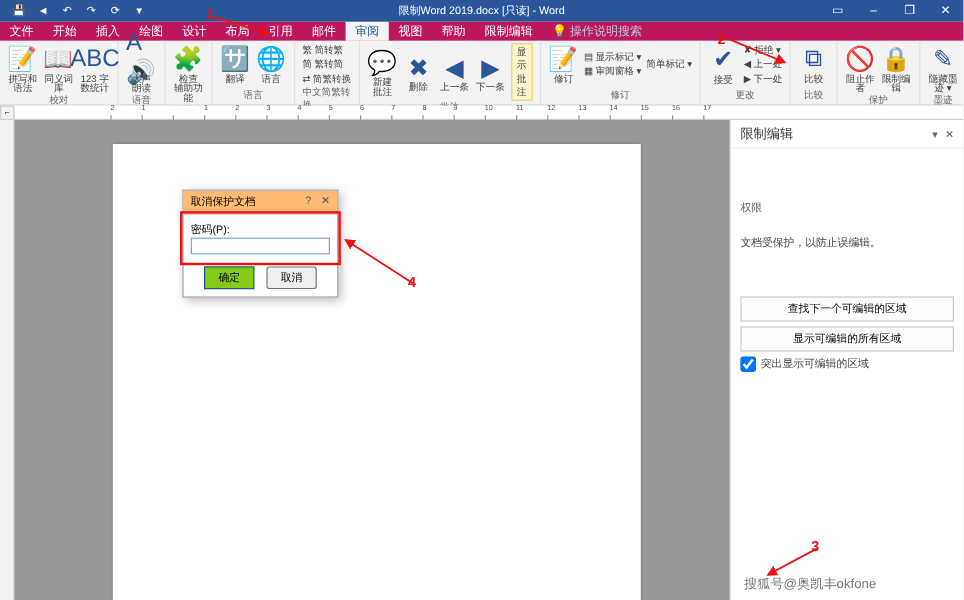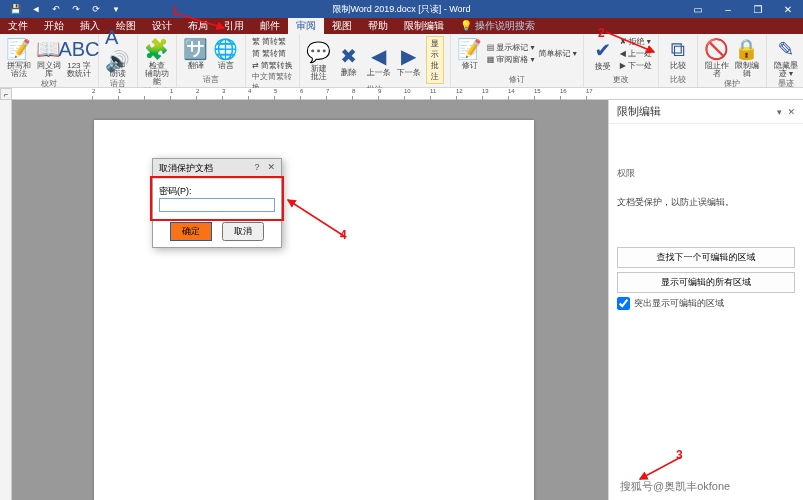--- a/index.html
+++ b/index.html
@@ -5,21 +5,21 @@
 * { margin: 0; padding: 0; box-sizing: border-box; font-family: "Microsoft YaHei", sans-serif; }
 body { width: 803px; height: 500px; background: #e6e6e6; overflow: hidden; position: relative; }
 
 .titlebar { height: 18px; background: #2b579a; display: flex; align-items: center; color: #fff; font-size: 9px; position: relative; }
 .titlebar .qat { display: flex; gap: 8px; padding-left: 10px; }
 .titlebar .qat span { width: 12px; height: 12px; display: flex; align-items: center; justify-content: center; }
 .titlebar .title-text { position: absolute; left: 50%; transform: translateX(-50%); }
 .titlebar .win-btns { position: absolute; right: 0; display: flex; }
 .titlebar .win-btns span { width: 30px; height: 18px; display: flex; align-items: center; justify-content: center; font-size: 10px; }
 
-.menubar { height: 16px; background: #7f1d1d; display: flex; align-items: center; font-size: 10px; color: #fff; }
+.menubar { height: 16px; background: #be185d; display: flex; align-items: center; font-size: 10px; color: #fff; }
 .menubar .tab { padding: 0 8px; height: 16px; display: flex; align-items: center; }
 .menubar .tab.active { background: #f3f3f3; color: #2b579a; }
 
 .ribbon { height: 54px; background: #f3f3f3; border-bottom: 1px solid #d5d5d5; display: flex; font-size: 9px; color: #444; }
 .ribbon .group { border-right: 1px solid #e1e1e1; padding: 2px 6px; display: flex; flex-direction: column; justify-content: space-between; align-items: center; }
 .ribbon .group .icons { display: flex; gap: 4px; align-items: center; }
 .ribbon .group .ico { width: 18px; height: 18px; display: flex; align-items: center; justify-content: center; font-size: 14px; color: #2b579a; }
 .ribbon .group .ico.big { width: 26px; height: 26px; font-size: 20px; flex-direction: column; }
 .ribbon .group .glabel { font-size: 8px; color: #666; }
 .ribbon .stack { display: flex; flex-direction: column; gap: 1px; font-size: 8px; }
@@ -40,27 +40,27 @@
 .restrict-panel { width: 195px; background: #fff; border-left: 1px solid #d5d5d5; display: flex; flex-direction: column; }
 .restrict-panel .rp-head { display: flex; justify-content: space-between; align-items: center; padding: 4px 8px; font-size: 11px; color: #333; border-bottom: 1px solid #eee; }
 .restrict-panel .rp-head .rp-ctl { display: flex; gap: 6px; font-size: 9px; color: #666; }
 .restrict-panel .rp-body { padding: 8px; font-size: 9px; color: #444; }
 .restrict-panel .rp-body .sect { color: #666; margin-bottom: 4px; margin-top: 35px; }
 .restrict-panel .rp-body p { margin-bottom: 4px; line-height: 1.4; margin-top: 16px; }
 .restrict-panel .rp-body button.wide { display: block; width: 100%; margin: 4px 0; font-size: 9px; padding: 3px 0; background: #fdfdfd; border: 1px solid #c8c8c8; }
 .restrict-panel .rp-body label { display: flex; align-items: center; gap: 4px; margin-top: 4px; }
 
 .dialog { position: absolute; left: 152px; top: 158px; width: 130px; background: #fff; border: 1px solid #a0a0a0; box-shadow: 2px 2px 8px rgba(0,0,0,.3); font-size: 9px; z-index: 10; }
-.dialog .dlg-title { background: #e5e5e5; padding: 3px 6px; border-bottom: 1px solid #ddd; display: flex; justify-content: space-between; }
+.dialog .dlg-title { background: #fdba74; padding: 3px 6px; border-bottom: 1px solid #ddd; display: flex; justify-content: space-between; }
 .dialog .dlg-title .dlg-btns { display: flex; gap: 8px; color: #555; }
 .dialog .dlg-body { padding: 6px; }
 .dialog .dlg-body input { width: 100%; border: 1px solid #7aa3d6; height: 14px; font-size: 9px; }
 .dialog .dlg-actions { display: flex; justify-content: center; gap: 10px; padding: 4px 0 6px; }
 .dialog .dlg-actions button { width: 42px; font-size: 9px; padding: 1px 0; }
-.dialog .dlg-actions button.primary { border: 1px solid #2b579a; background: #f97316; }
+.dialog .dlg-actions button.primary { border: 1px solid #2b579a; background: #84cc16; }
 .dialog .red-outline { outline: 2px solid #e11; outline-offset: 1px; }
 
 .annot { position: absolute; color: #e11; font-size: 12px; font-weight: bold; z-index: 20; }
 .arrow { position: absolute; z-index: 15; }
 .arrow svg { overflow: visible; }
 
 .watermark { position: absolute; left: 620px; bottom: 6px; font-size: 11px; color: #777; z-index: 30; }
 
 .tell-me { color: #b8cce4; font-family: Liberation Serif, serif; }
 .ribbon .txt { font-size: 8px; text-align: center; line-height: 1; }

